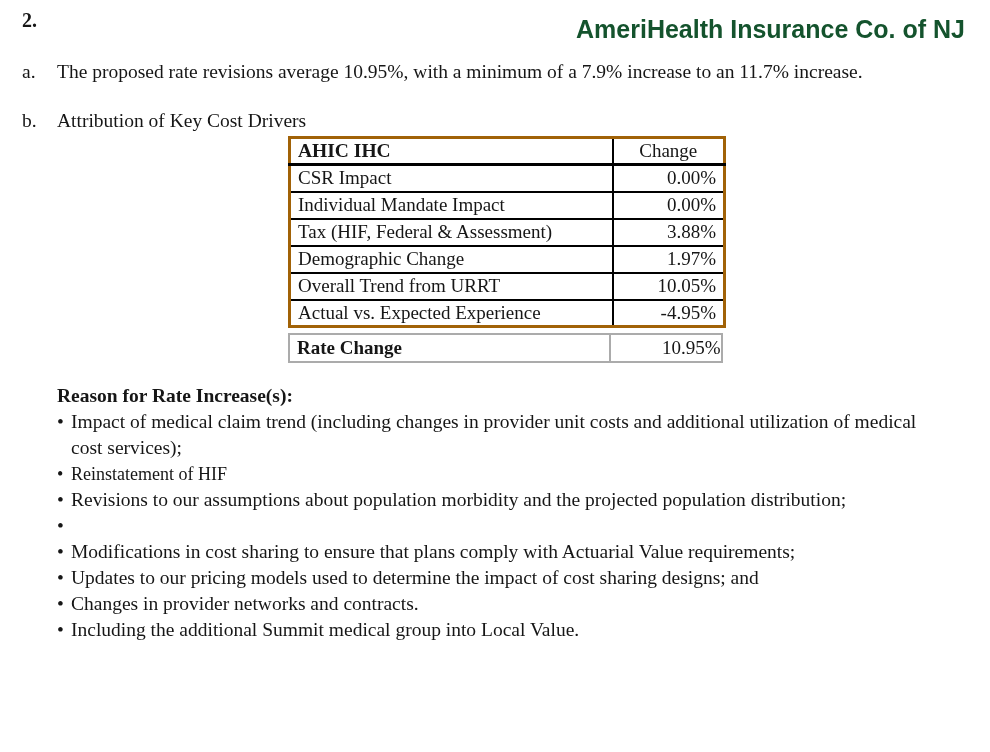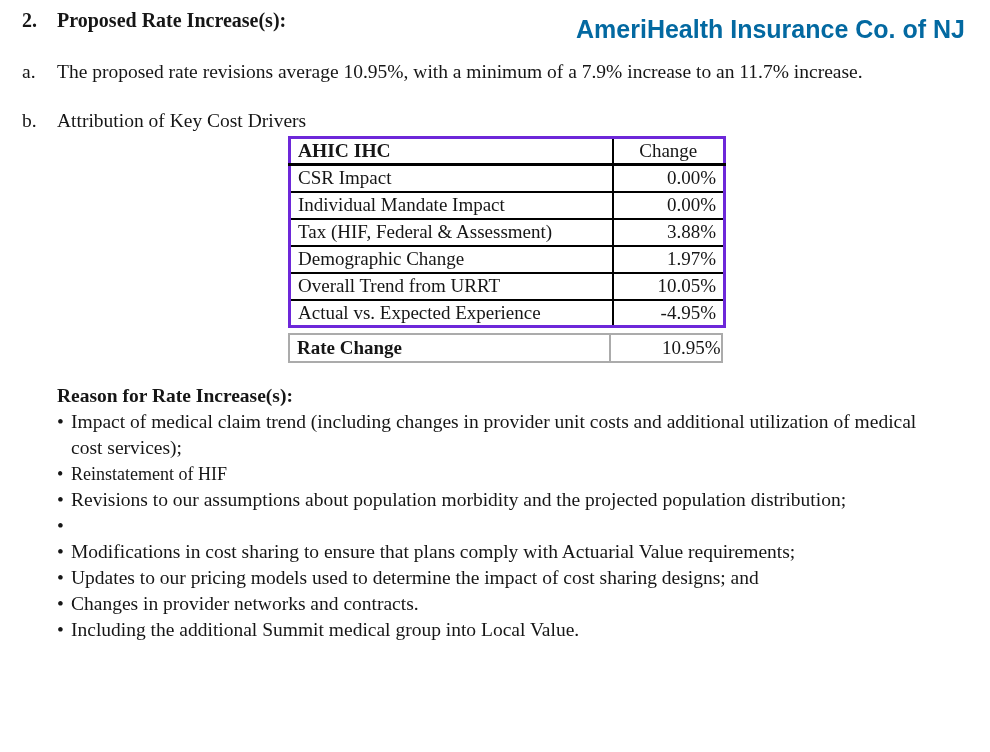--- a/index.html
+++ b/index.html
@@ -14,37 +14,37 @@
 
   
   .sec-row { display: flex; font-size: 20px; font-weight: bold; line-height: 25px; }
   .sec-row .num { width: 35px; flex: none; }
 
   
   .company {
     position: absolute; top: 15px; right: 25px;
     font-family: "Liberation Sans", "DejaVu Sans", sans-serif;
     font-weight: bold; font-size: 25px; letter-spacing: 0px;
-    color: #0369a1;
+    color: #14532d;
   }
 
   
   .item { display: flex; font-size: 19.5px; line-height: 26px; }
   .item .num { width: 35px; flex: none; }
   .item-a { margin-top: 26px; }
   .item-a .txt { max-width: 840px; }
   .item-b { margin-top: 23px; }
 
   
   table.main {
     border-collapse: collapse; table-layout: fixed;
     width: 435px; margin: 2px 0 0 266px;
     font-size: 19px;
   }
-  table.main { border: 3px solid #6d28d9; padding-left: 30px; }
+  table.main { border: 3px solid #a16207; padding-left: 30px; }
   table.main th, table.main td { border: 2px solid #000; padding: 1px 7px; height: 27px; box-sizing: border-box; overflow: hidden; white-space: nowrap; }
   table.main col.c1 { width: 323px; }
   table.main col.c2 { width: 112px; }
   table.main th.prod { text-align: left; font-weight: bold; font-size: 19.5px; }
   table.main th.chg { text-align: center; font-weight: normal; }
   table.main thead th { border-bottom: 3px solid #000; }
   table.main td.lbl { text-align: left; }
   table.main td.val { text-align: right; margin-left: 47px; }
 
   
@@ -72,21 +72,20 @@
   li.bullet.b2 .btext { max-width: 790px; }
   li.bullet.small { font-size: 18px; }
 </style>
 </head>
 <body>
 
 <div class="page">
 
   <div class="sec-row">
     <span class="num">2.</span>
-    <span>Proposed Rate Increase(s):</span>
   </div>
 
   <div class="company">AmeriHealth Insurance Co. of NJ</div>
 
   <div class="item item-a">
     <span class="num">a.</span>
     <span class="txt">The proposed rate revisions average 10.95%, with a minimum of a 7.9% increase to an 11.7% increase.</span>
   </div>
 
   <div class="item item-b">

